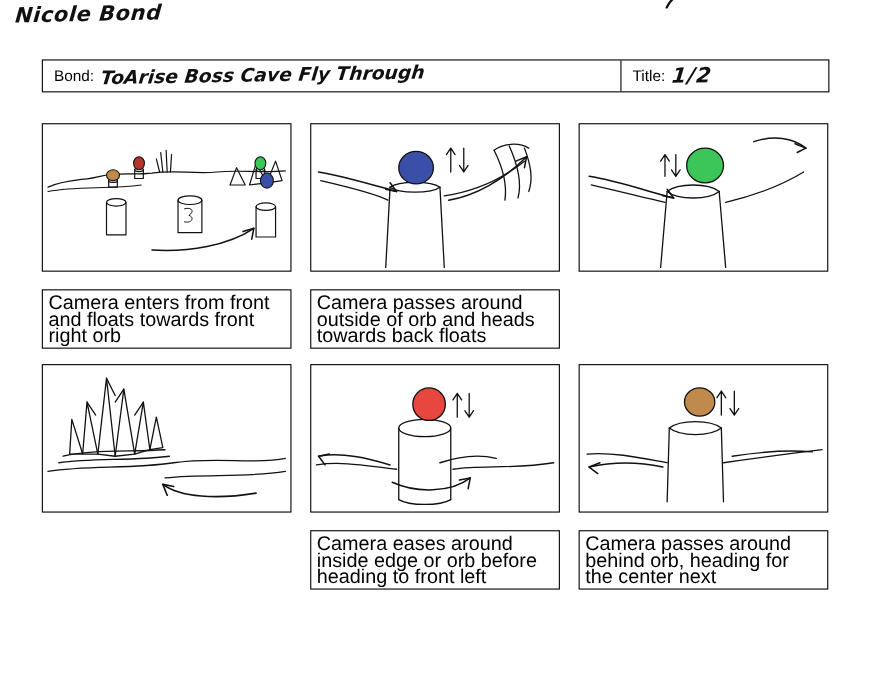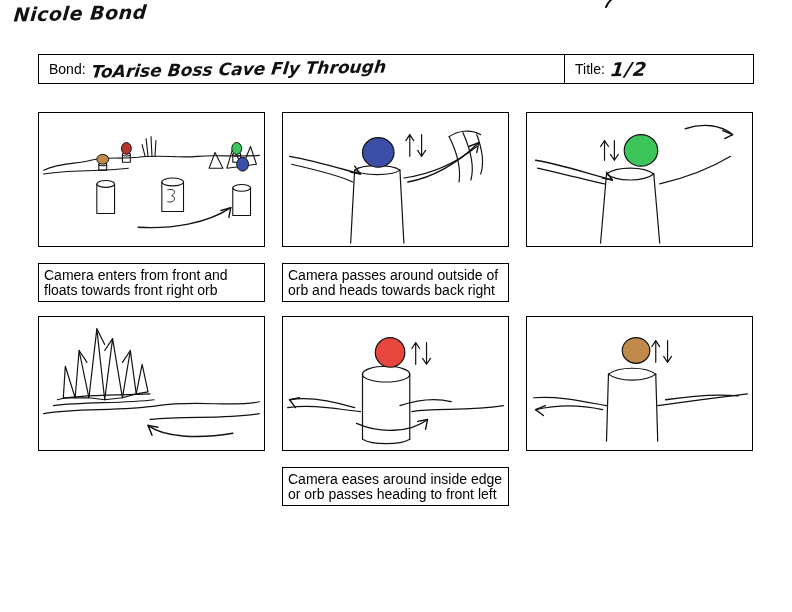--- a/index.html
+++ b/index.html
@@ -111,21 +111,21 @@
     overflow: hidden;
   }
   .frame svg { display: block; width: 100%; height: 100%; }
   .caption {
     margin-top: 16px;
     width: 227px;
     min-height: 38px;
     border: 1.5px solid #000;
     box-sizing: border-box;
     padding: 4px 5px 3px 5px;
-    font-size: 14px;
+    font-size: 18px;
     line-height: 15px;
     color: #000;
     background: #fff;
   }
 </style>
 </head>
 <body>
 
 <div class="author">Nicole Bond</div>
 
@@ -219,21 +219,21 @@
             <path d="M78 62 L68 60 M78 62 L72 54" stroke-width="1.4"></path>
             <path d="M126 70 C150 66, 176 52, 198 30" stroke-width="1.4"></path>
             <path d="M198 30 L188 34 M198 30 L196 40" stroke-width="1.4"></path>
 
             <path d="M128 22 L128 44 M128 22 L124 28 M128 22 L132 28" stroke-width="1.2"></path>
             <path d="M140 44 L140 22 M140 44 L136 38 M140 44 L144 38" stroke-width="1.2"></path>
           </g>
           <ellipse cx="96" cy="40" rx="16" ry="15" fill="#3b4fa8" stroke="#111" stroke-width="1.2"></ellipse>
         </svg>
       </div>
-      <div class="caption">Camera passes around outside of orb and heads towards back right</div>
+      <div class="caption">Camera passes around outside of orb and heads towards back floats</div>
     </div>
 
     <div class="cell">
       <div class="frame">
         <svg viewBox="0 0 227 135" xmlns="http://www.w3.org/2000/svg">
           <g stroke="#111" fill="none" stroke-width="1.2" stroke-linecap="round" stroke-linejoin="round">
 
             <path d="M80 62 L74 132"></path>
             <path d="M128 62 L134 132"></path>
             <path d="M80 62 C90 54, 118 54, 128 62"></path>
@@ -302,21 +302,21 @@
             <path d="M74 108 C96 118, 128 118, 146 104" stroke-width="1.4"></path>
             <path d="M146 104 L136 106 M146 104 L144 114" stroke-width="1.4"></path>
             <path d="M118 90 C136 84, 154 82, 170 86" stroke-width="1.3"></path>
 
             <path d="M134 26 L134 48 M134 26 L130 32 M134 26 L138 32" stroke-width="1.2"></path>
             <path d="M145 48 L145 26 M145 48 L141 42 M145 48 L149 42" stroke-width="1.2"></path>
           </g>
           <ellipse cx="108" cy="36" rx="15" ry="15" fill="#e8473f" stroke="#111" stroke-width="1.2"></ellipse>
         </svg>
       </div>
-      <div class="caption">Camera eases around inside edge or orb passes heading to front left</div>
+      <div class="caption">Camera eases around inside edge or orb before heading to front left</div>
     </div>
 
     <div class="cell">
       <div class="frame">
         <svg viewBox="0 0 227 135" xmlns="http://www.w3.org/2000/svg">
           <g stroke="#111" fill="none" stroke-width="1.2" stroke-linecap="round" stroke-linejoin="round">
 
             <path d="M82 58 L80 126"></path>
             <path d="M130 58 L132 126"></path>
             <path d="M82 58 C92 50, 120 50, 130 58"></path>
@@ -328,16 +328,17 @@
             <path d="M8 94 C34 88, 58 90, 76 94" stroke-width="1.4"></path>
             <path d="M8 94 L18 90 M8 94 L16 100" stroke-width="1.4"></path>
             <path d="M140 84 C166 80, 192 78, 214 80" stroke-width="1.3"></path>
 
             <path d="M130 24 L130 46 M130 24 L126 30 M130 24 L134 30" stroke-width="1.2"></path>
             <path d="M142 46 L142 24 M142 46 L138 40 M142 46 L146 40" stroke-width="1.2"></path>
           </g>
           <ellipse cx="110" cy="34" rx="14" ry="13" fill="#c08a4a" stroke="#111" stroke-width="1.2"></ellipse>
         </svg>
       </div>
+      <div class="caption">Camera passes around behind orb, heading for the center next</div>
     </div>
   </div>
 
 </div>
 
 </body></html>

